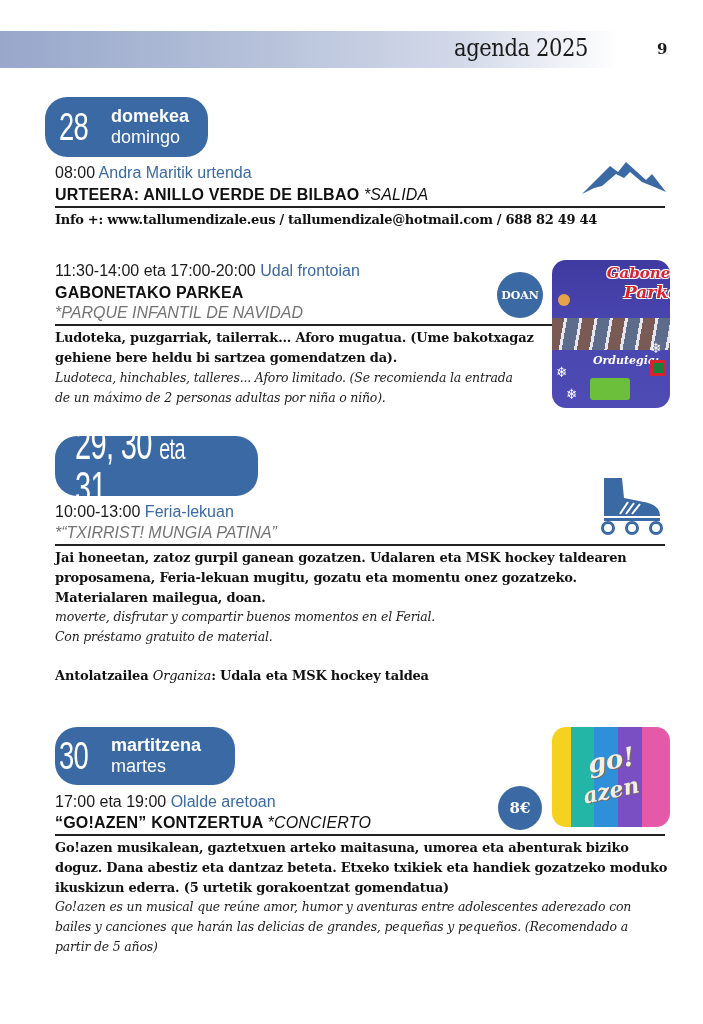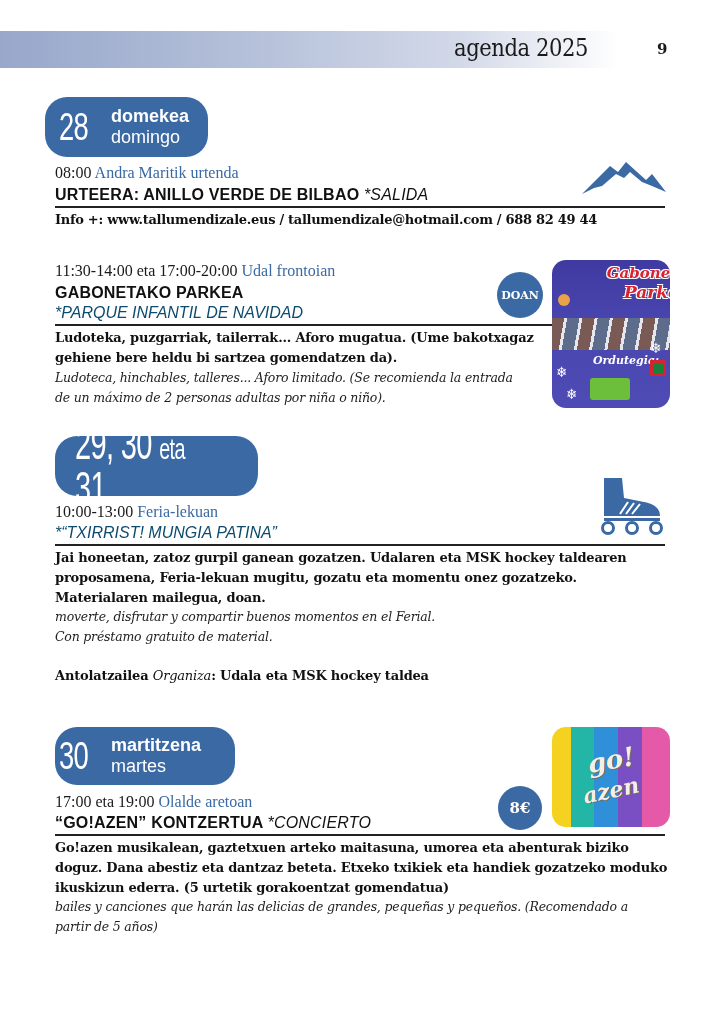--- a/index.html
+++ b/index.html
@@ -27,30 +27,30 @@
   .date-num {
     font-family: "Liberation Sans", sans-serif; font-size: 38px; line-height: 1;
     transform: scaleX(0.72); transform-origin: left center; display: inline-block;
     letter-spacing: -1px;
   }
   .date-day { display: flex; flex-direction: column; font-family: Liberation Sans, sans-serif; line-height: 21px; }
   .date-day .eu { font-weight: bold; font-size: 18px; }
   .date-day .es { font-size: 18px; }
 
   .time-line {
-    position: absolute; font-family: Liberation Serif, serif; font-size: 16px; color: #1a1a1a;
+    position: absolute; font-family: Liberation Sans, sans-serif; font-size: 16px; color: #1a1a1a;
   }
   .time-line .place { color: #3a69a3; }
   .title-line {
     position: absolute; font-family: Liberation Sans, sans-serif; font-weight: bold; font-size: 16px;
     letter-spacing: 0.2px; color: #111;
   }
   .title-line .es-sub { font-weight: normal; font-style: italic; }
   .subtitle-line {
-    position: absolute; font-family: "Liberation Sans", sans-serif; font-style: italic; font-size: 16px; color: #0c4a6e;
+    position: absolute; font-family: "Liberation Sans", sans-serif; font-style: italic; font-size: 16px; color: #737373;
   }
   .rule { position: absolute; height: 1.5px; background: #222; }
 
   .body-eu {
     position: absolute; font-family: "DejaVu Serif", serif; font-weight: bold; font-size: 13px;
     line-height: 20px; color: #111; letter-spacing: -0.2px;
   }
   .body-es {
     position: absolute; font-family: "DejaVu Serif", serif; font-style: italic; font-size: 12.5px;
     line-height: 20px; color: #222; letter-spacing: -0.2px;
@@ -234,15 +234,16 @@
   <div class="gt g1">go!</div>
   <div class="gt g2">azen</div>
 </div>
 
 <div class="body-eu" style="left:55px; top:838px;">
   <div>Go!azen musikalean, gaztetxuen arteko maitasuna, umorea eta abenturak biziko</div>
   <div>doguz. Dana abestiz eta dantzaz beteta. Etxeko txikiek eta handiek gozatzeko moduko</div>
   <div>ikuskizun ederra. (5 urtetik gorakoentzat gomendatua)</div>
 </div>
 <div class="body-es" style="left:55px; top:897px;">
+  <div>Go!azen es un musical que reúne amor, humor y aventuras entre adolescentes aderezado con</div>
   <div>bailes y canciones que harán las delicias de grandes, pequeñas y pequeños. (Recomendado a</div>
   <div>partir de 5 años)</div>
 </div>
 
 </body></html>

